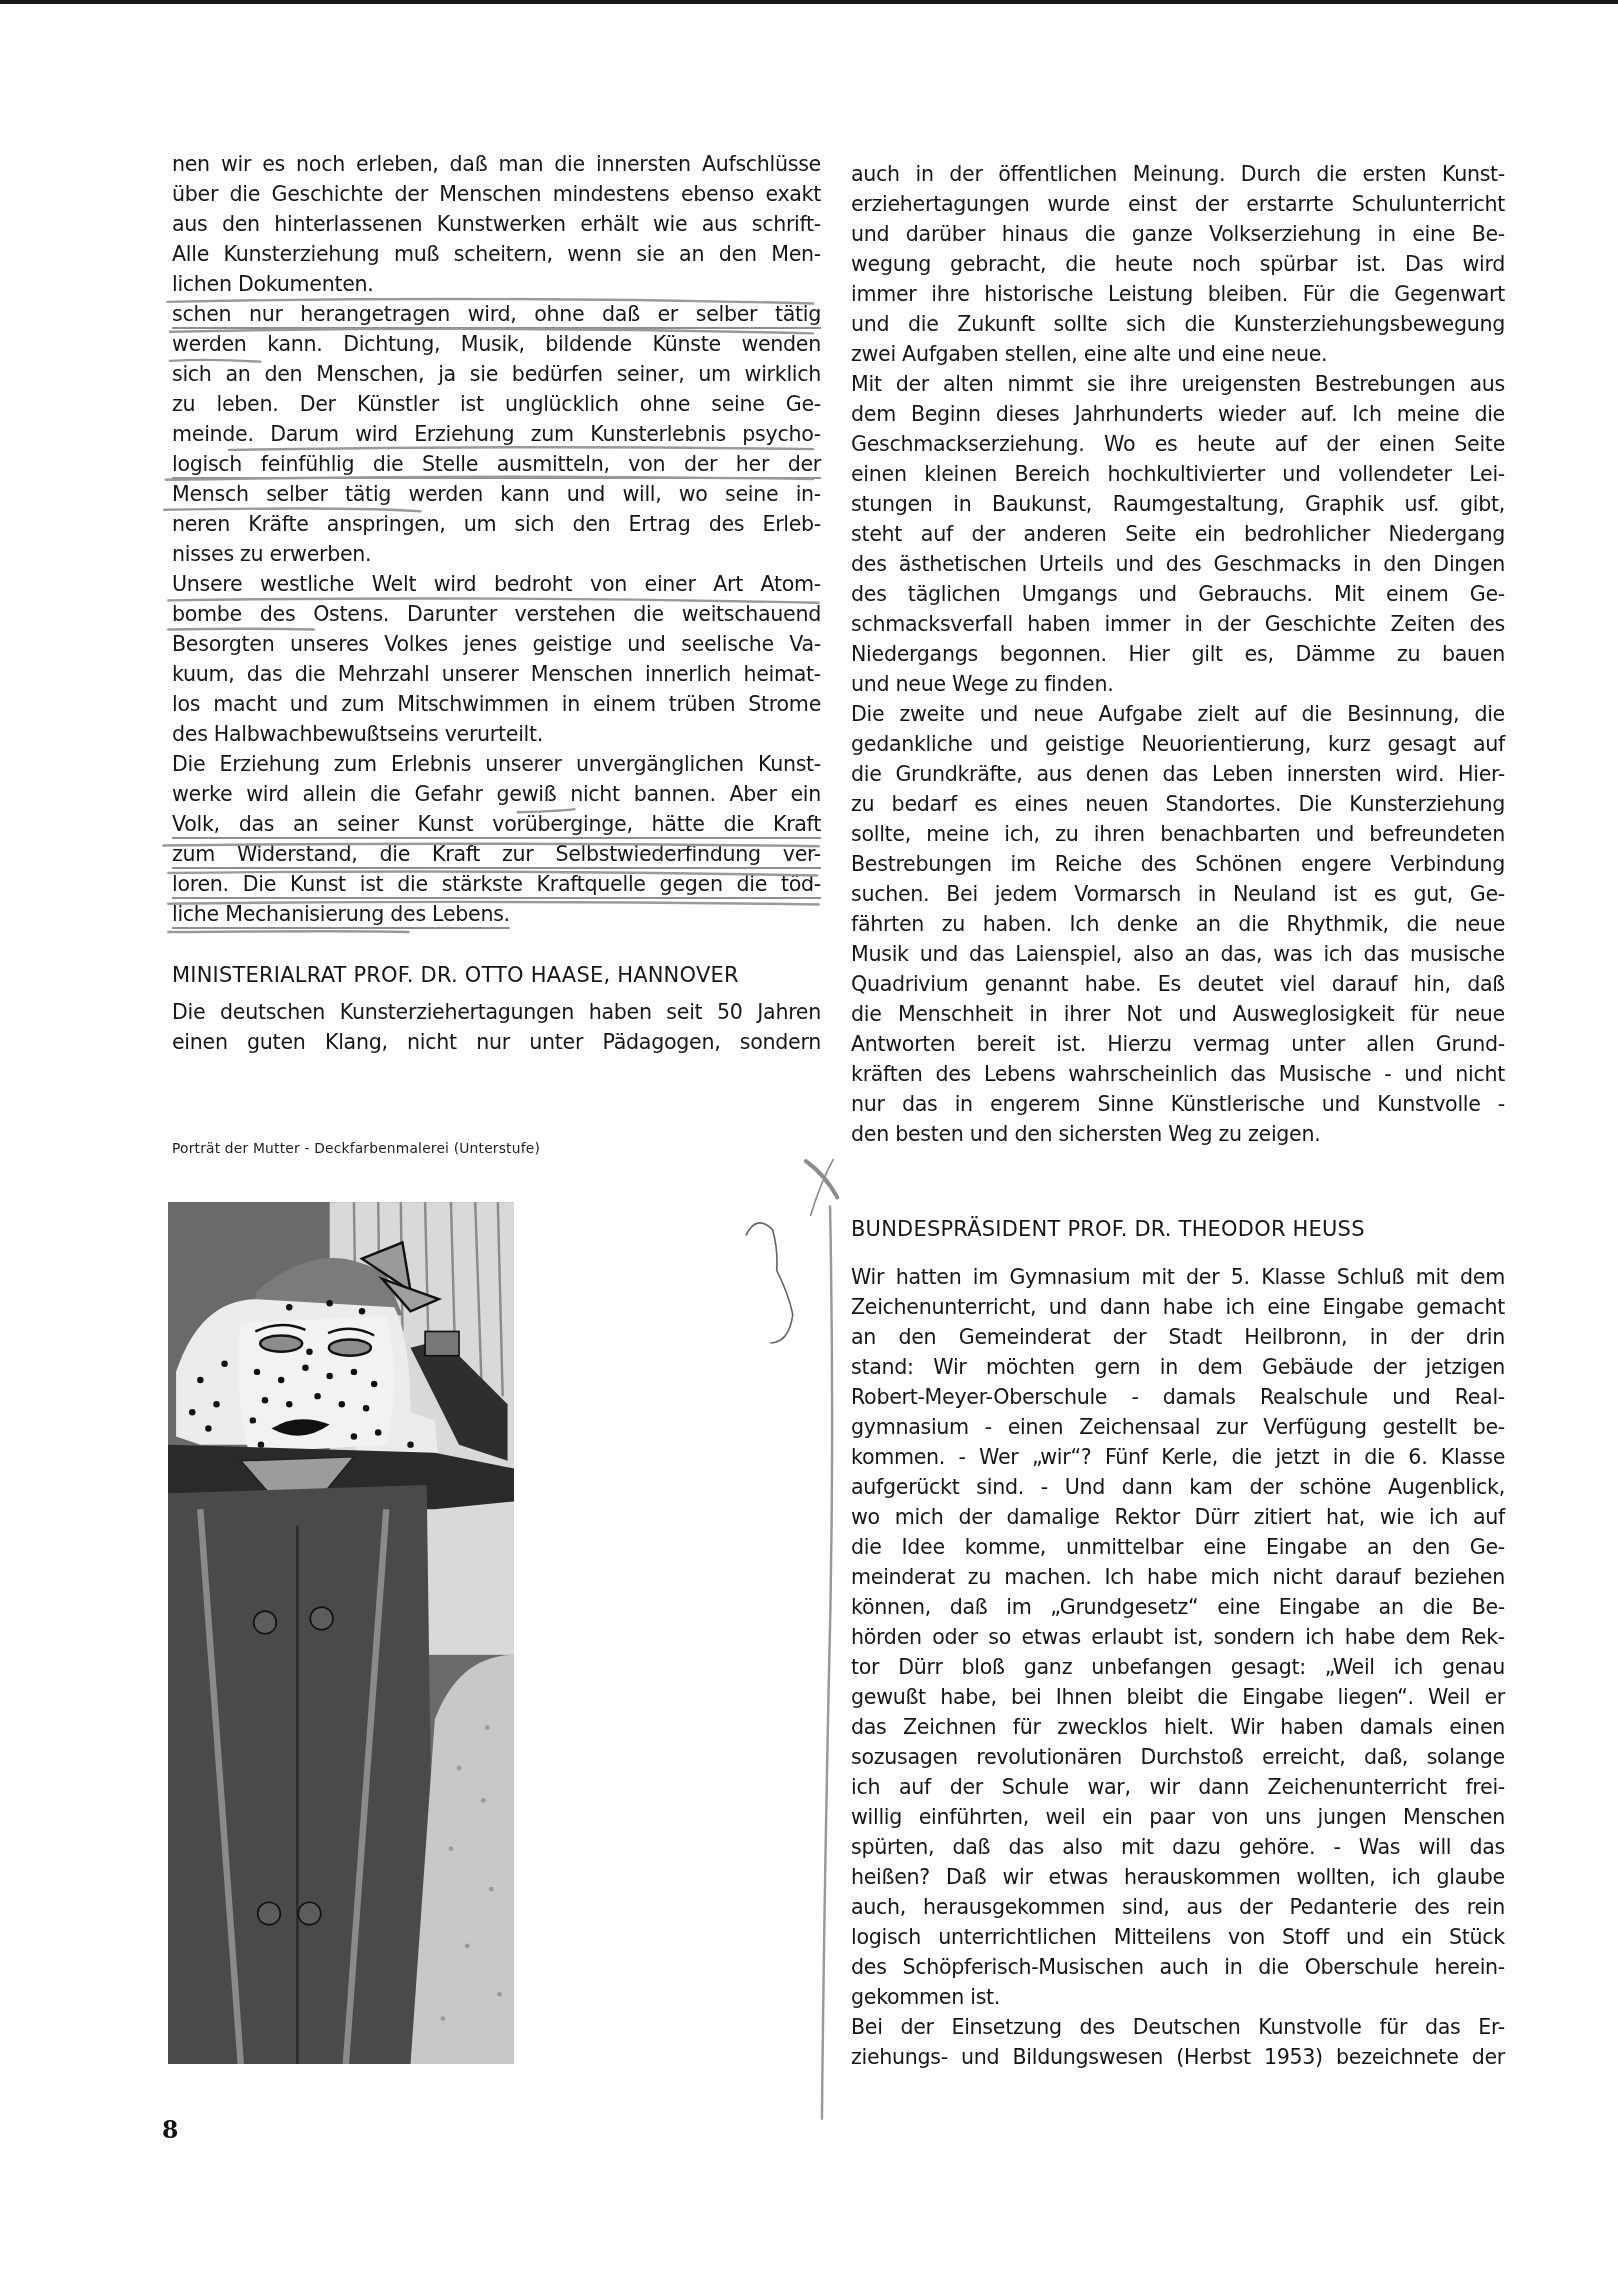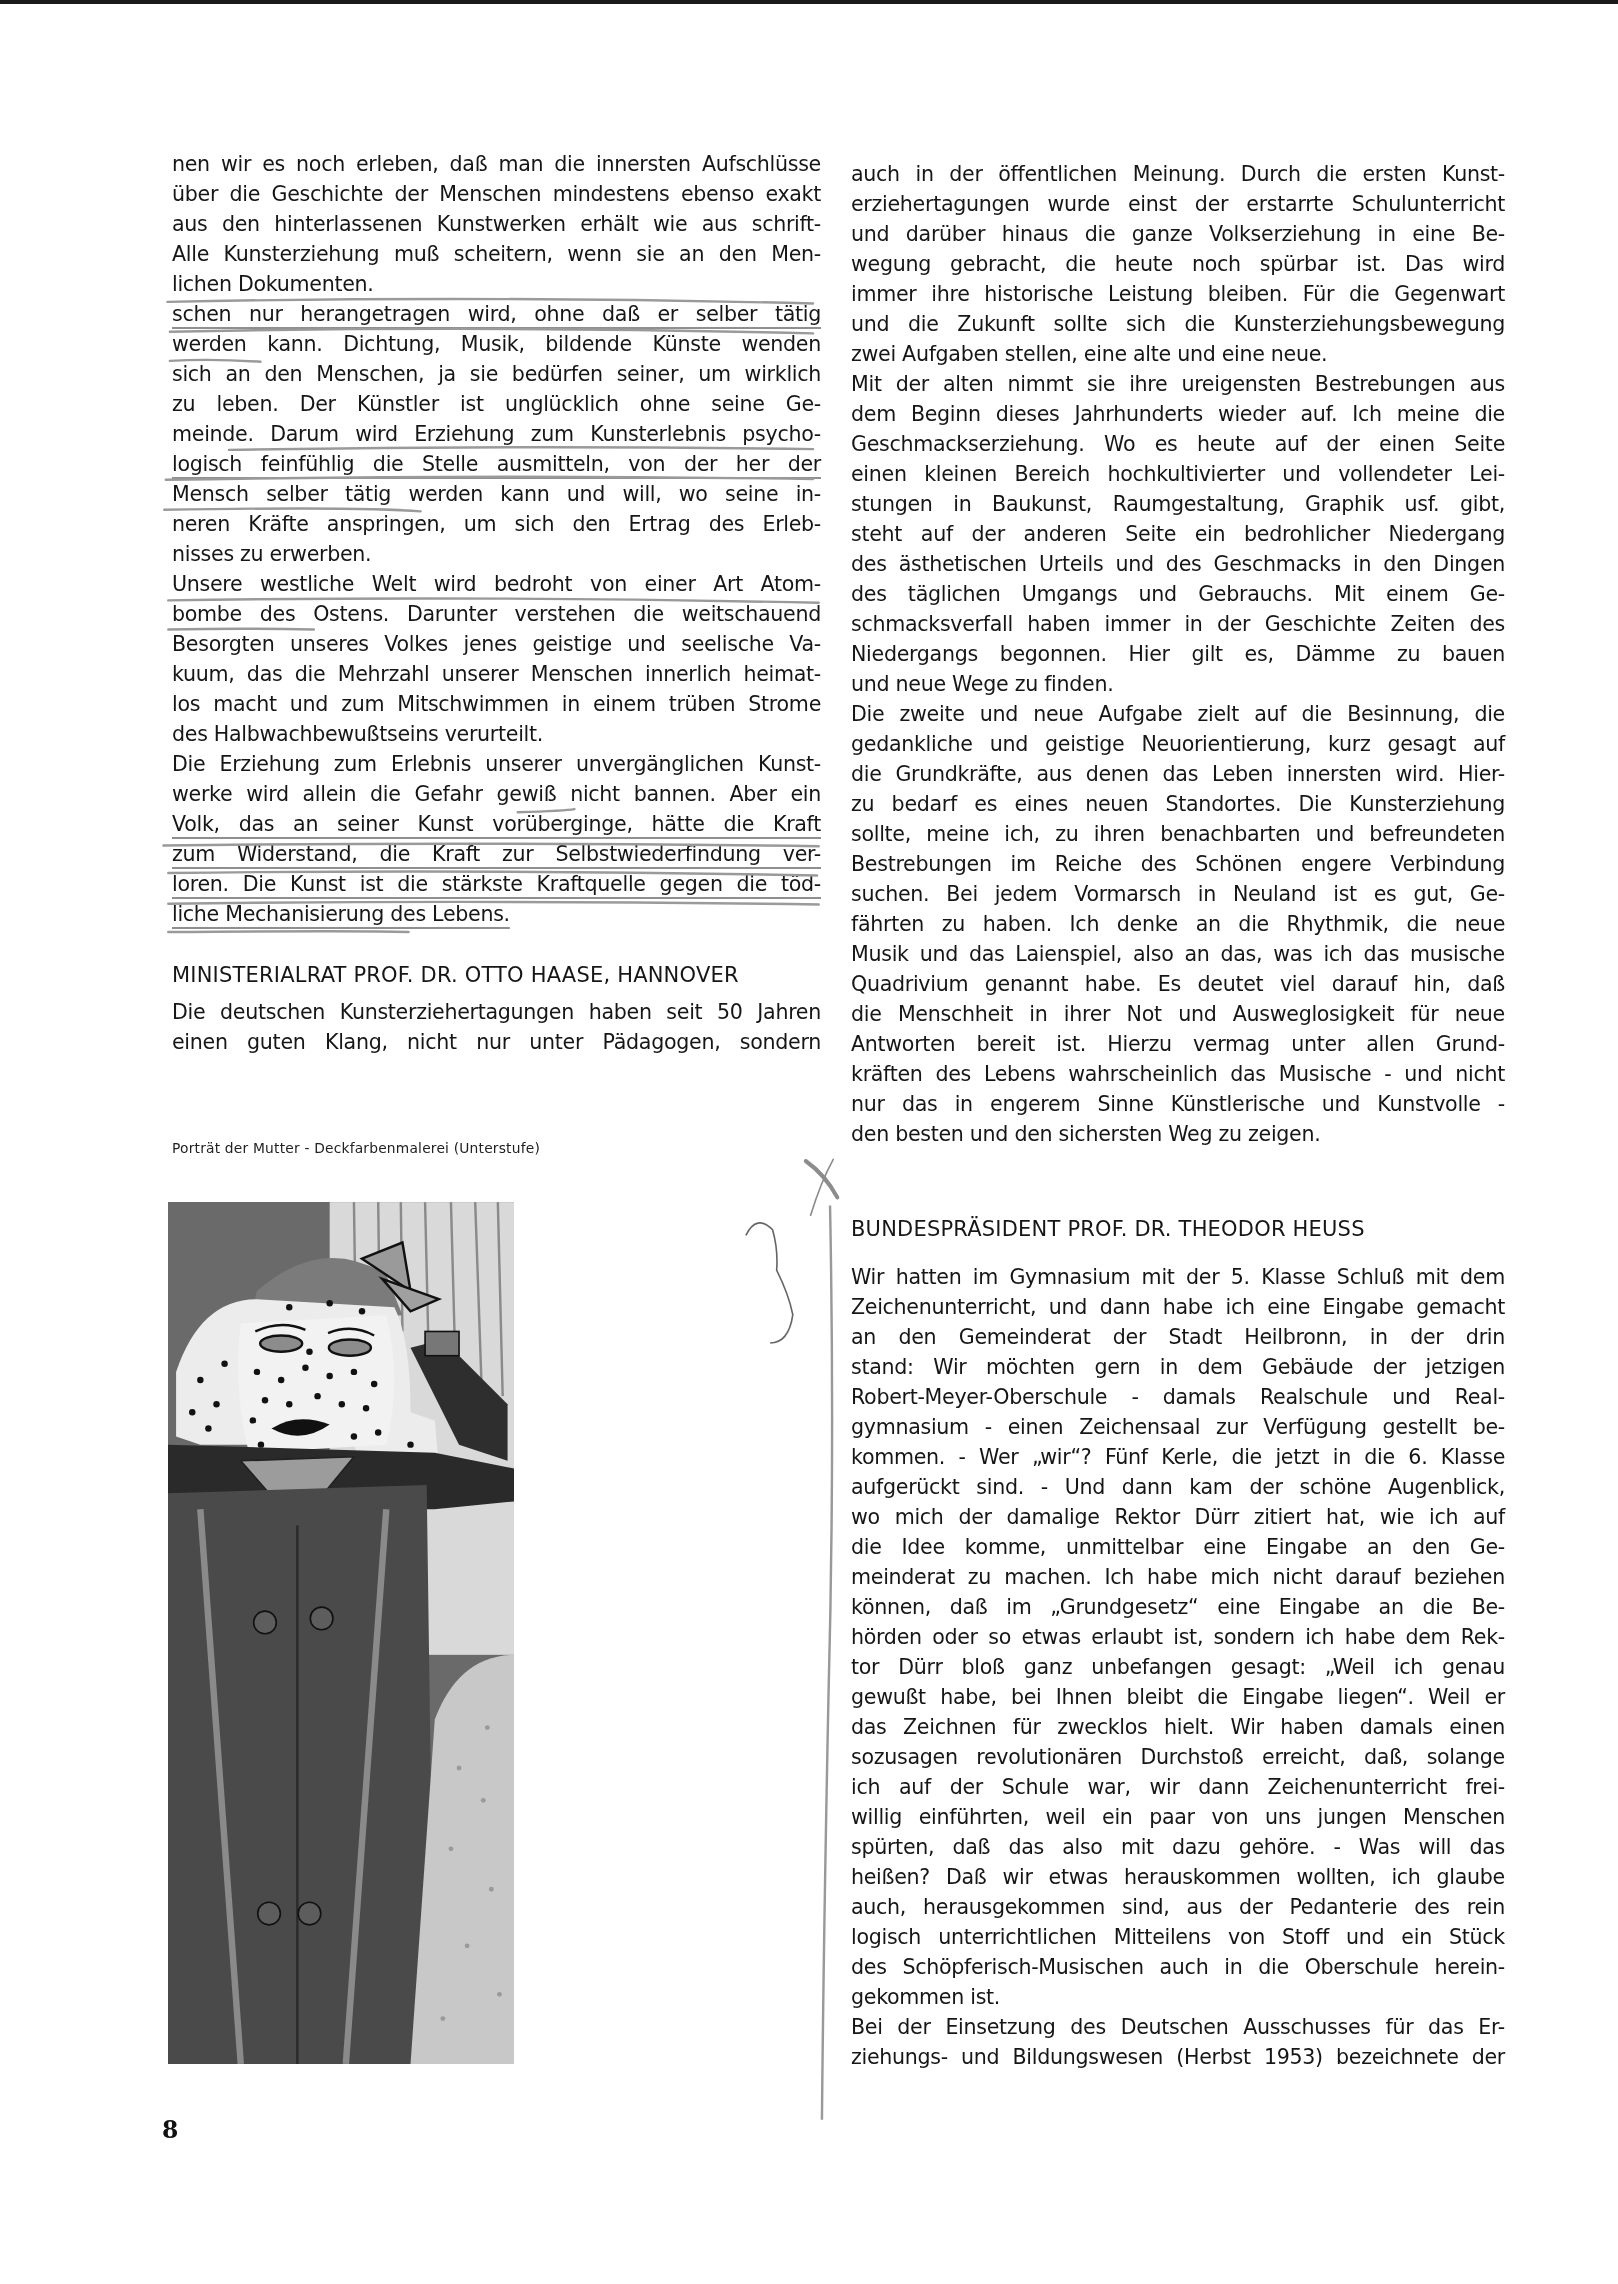--- a/index.html
+++ b/index.html
@@ -209,21 +209,21 @@
   <span class="line">das Zeichnen für zwecklos hielt. Wir haben damals einen</span>
   <span class="line">sozusagen revolutionären Durchstoß erreicht, daß, solange</span>
   <span class="line">ich auf der Schule war, wir dann Zeichenunterricht frei-</span>
   <span class="line">willig einführten, weil ein paar von uns jungen Menschen</span>
   <span class="line">spürten, daß das also mit dazu gehöre. - Was will das</span>
   <span class="line">heißen? Daß wir etwas herauskommen wollten, ich glaube</span>
   <span class="line">auch, herausgekommen sind, aus der Pedanterie des rein</span>
   <span class="line">logisch unterrichtlichen Mitteilens von Stoff und ein Stück</span>
   <span class="line">des Schöpferisch-Musischen auch in die Oberschule herein-</span>
   <span class="line last">gekommen ist.</span>
-  <span class="line">Bei der Einsetzung des Deutschen Ausschusses für das Er-</span>
+  <span class="line">Bei der Einsetzung des Deutschen Kunstvolle für das Er-</span>
   <span class="line">ziehungs- und Bildungswesen (Herbst 1953) bezeichnete der</span>
 </div>
 
 <svg class="marks" width="1618" height="2284" viewBox="0 0 2000 2823" xmlns="http://www.w3.org/2000/svg">
   <g stroke="#9a9a9a" stroke-width="3" fill="none" stroke-linecap="round">
 
     <path d="M207 373 Q600 365 1005 375"></path>
     <path d="M210 410 Q600 402 1005 412"></path>
     <path d="M210 446 Q260 443 322 447"></path>
     <path d="M283 556 Q650 550 1005 555"></path>

